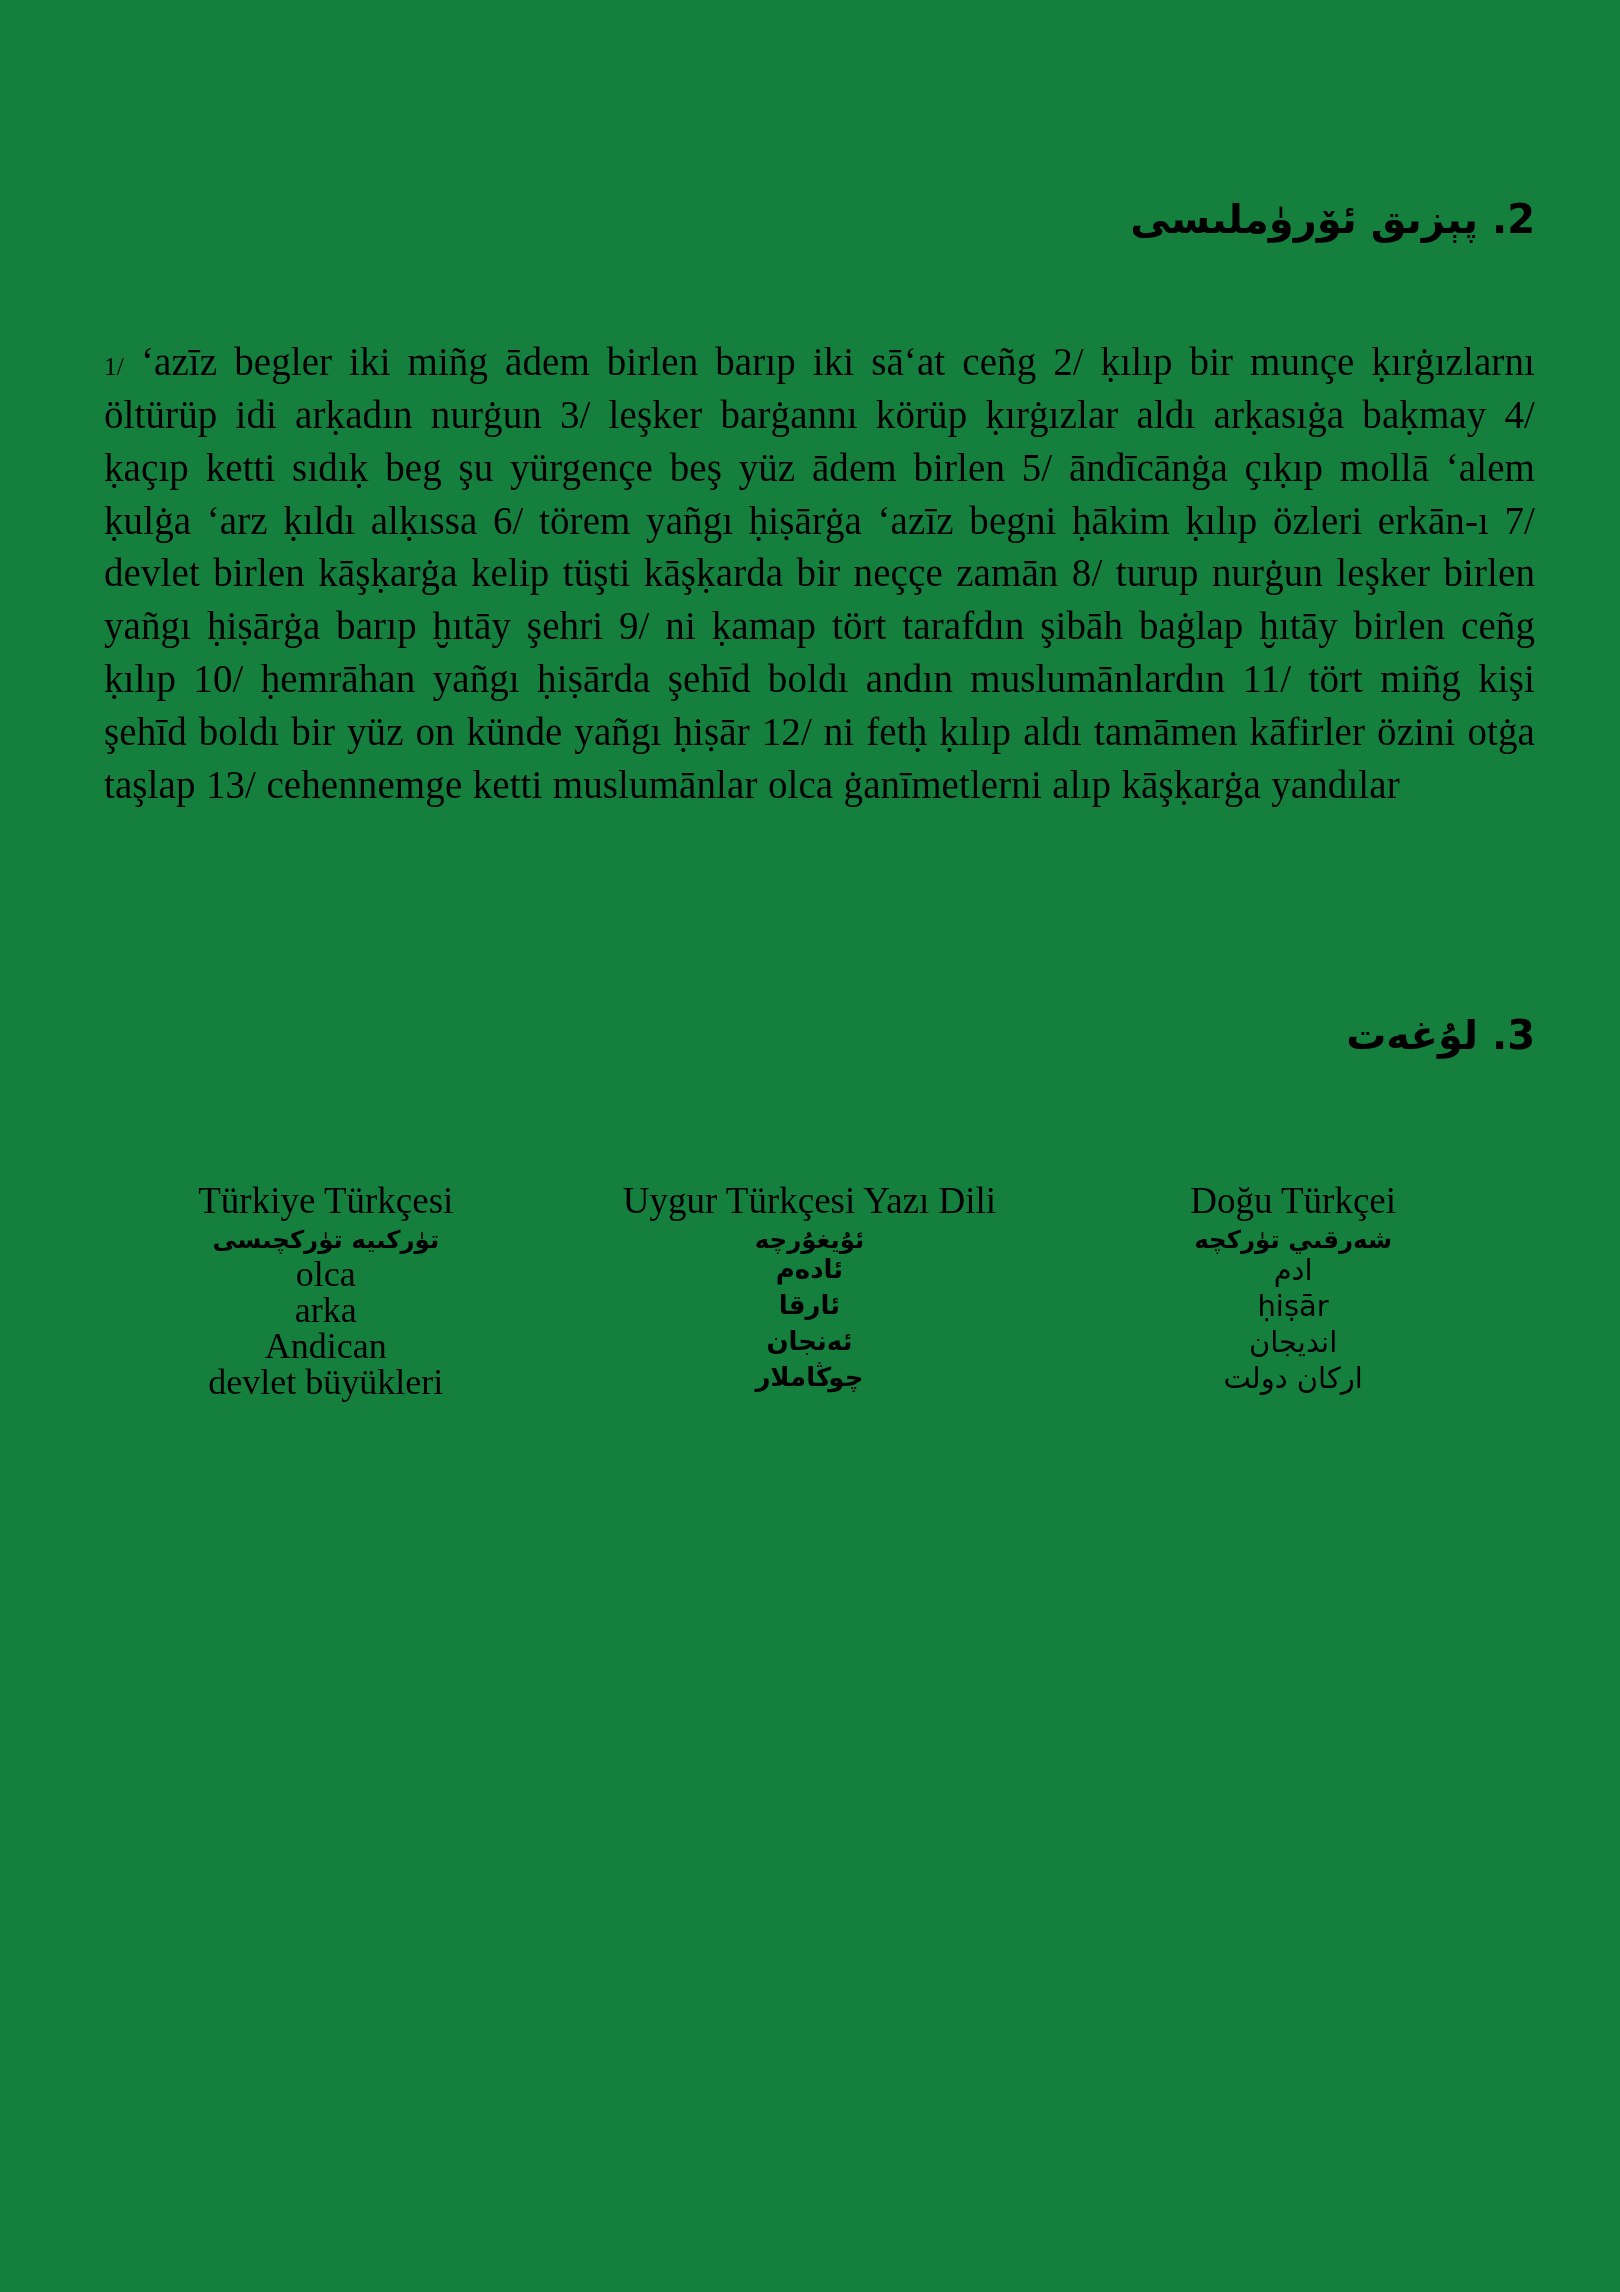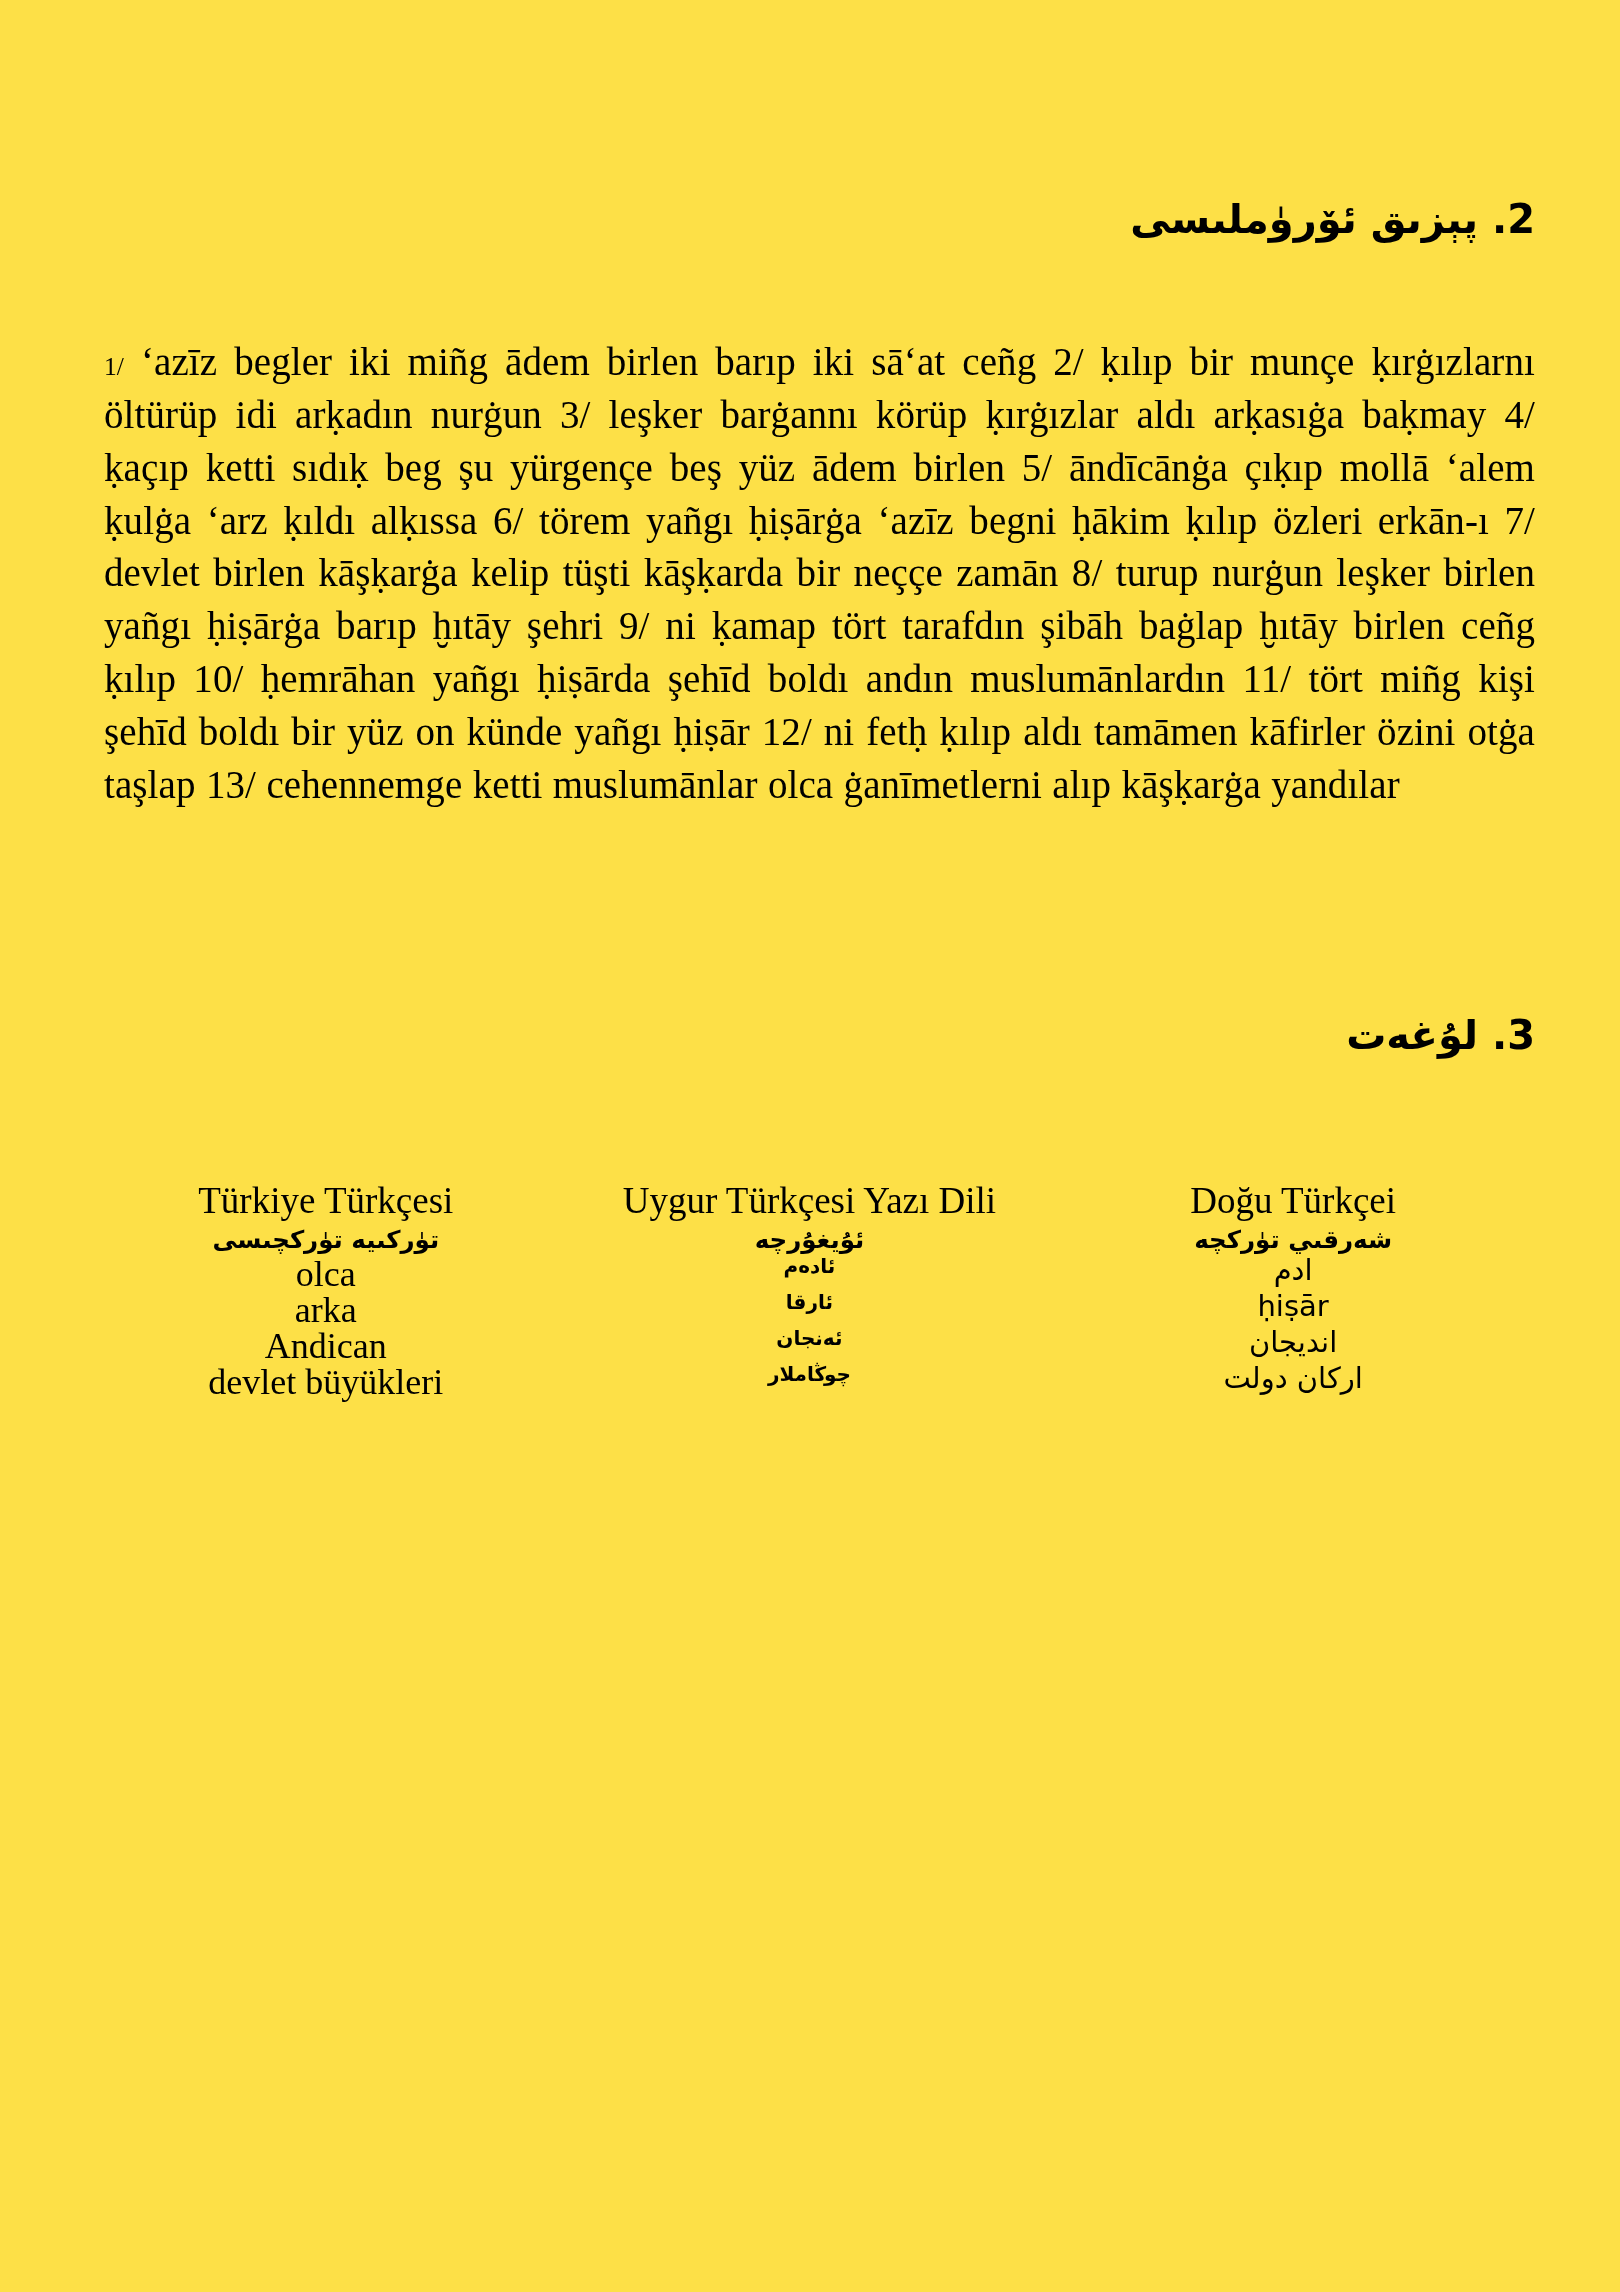--- a/index.html
+++ b/index.html
@@ -8,21 +8,21 @@
     background: #ffffff;
   }
   body {
     font-family: "Liberation Serif", "DejaVu Serif", serif;
     color: #000000;
   }
   .page {
     position: relative;
     width: 1620px;
     height: 2293px;
-    background: #fde047;
+    background: #15803d;
     box-sizing: border-box;
     padding: 0;
     overflow: hidden;
   }
   .content {
     position: absolute;
     left: 84px;
     top: 0;
     width: 1451px;
   }
@@ -95,21 +95,21 @@
   td.cell-latin {
     font-size: 36px;
     line-height: 1.0;
     padding-top: 21.6px;
     padding-bottom: 21.6px;
   }
   td.cell-uy {
     font-family: "DejaVu Sans", "Liberation Sans", sans-serif;
     direction: rtl;
     unicode-bidi: isolate;
-    font-size: 20px;
+    font-size: 26px;
     font-weight: 700;
     line-height: 1.0;
     padding-top: 21.6px;
     padding-bottom: 21.6px;
   }
   td.cell-uy.eastern {
     font-weight: 400;
     font-size: 29px;
   }
 </style>

